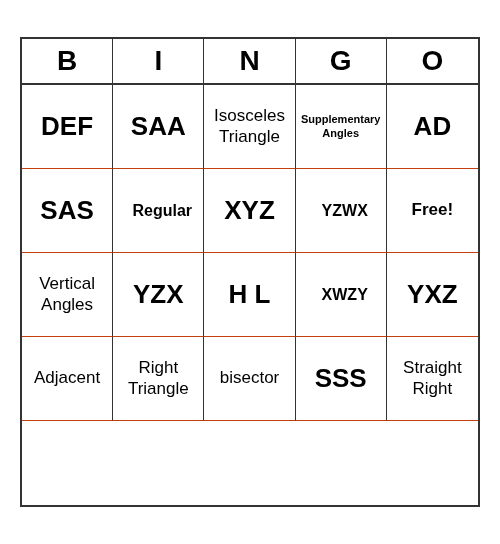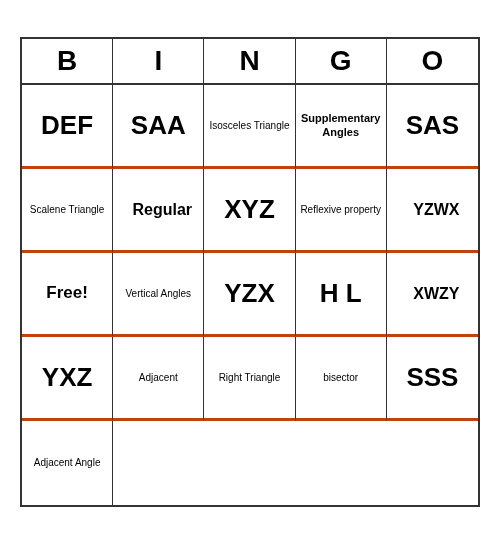--- a/index.html
+++ b/index.html
@@ -31,40 +31,40 @@
     .bingo-header-cell:last-child {
       border-right: none;
     }
     .bingo-grid {
       display: grid;
       grid-template-columns: repeat(5, 1fr);
       grid-template-rows: repeat(5, 84px);
     }
     .bingo-cell {
       border-right: 1px solid #333;
-      border-bottom: 3px solid #c2410c;
+      border-bottom: 1px solid #c2410c;
       display: flex;
       align-items: center;
       justify-content: center;
       text-align: center;
       padding: 4px;
       font-family: Arial, sans-serif;
     }
     .bingo-cell:nth-child(5n) {
       border-right: none;
     }
     .bingo-cell:nth-child(n+21) {
       border-bottom: none;
     }
     .cell-text {
       line-height: 1.2;
     }
     .large { font-size: 26px; font-weight: bold; }
     .medium { font-size: 16px; font-weight: bold; margin-left: 8px; }
-    .small { font-size: 10px; }
+    .small { font-size: 17px; }
     .xsmall { font-size: 11px; font-weight: bold; }
     .free { font-size: 17px; font-weight: bold; }
   </style>
 </head>
 <body>
 
 <div class="bingo-card">
   <div class="bingo-header">
   <div class="bingo-header-cell">B</div>
       <div class="bingo-header-cell">I</div>
@@ -79,33 +79,30 @@
       <div class="bingo-cell">
         <span class="cell-text large">SAA</span>
       </div>
       <div class="bingo-cell">
         <span class="cell-text small">Isosceles Triangle</span>
       </div>
       <div class="bingo-cell">
         <span class="cell-text xsmall">Supplementary Angles</span>
       </div>
       <div class="bingo-cell">
-        <span class="cell-text large">SAS</span>
+        <span class="cell-text large">AD</span>
       </div>
       <div class="bingo-cell">
-        <span class="cell-text small">Scalene Triangle</span>
+        <span class="cell-text large">SAS</span>
       </div>
       <div class="bingo-cell">
         <span class="cell-text medium">Regular</span>
       </div>
       <div class="bingo-cell">
         <span class="cell-text large">XYZ</span>
-      </div>
-      <div class="bingo-cell">
-        <span class="cell-text small">Reflexive property</span>
       </div>
       <div class="bingo-cell">
         <span class="cell-text medium">YZWX</span>
       </div>
       <div class="bingo-cell">
         <span class="cell-text free">Free!</span>
       </div>
       <div class="bingo-cell">
         <span class="cell-text small">Vertical Angles</span>
       </div>
@@ -127,16 +124,16 @@
       <div class="bingo-cell">
         <span class="cell-text small">Right Triangle</span>
       </div>
       <div class="bingo-cell">
         <span class="cell-text small">bisector</span>
       </div>
       <div class="bingo-cell">
         <span class="cell-text large">SSS</span>
       </div>
       <div class="bingo-cell">
-        <span class="cell-text small">Adjacent Angle</span>
+        <span class="cell-text small">Straight Right</span>
       </div>
     </div>
 </div>
 
 </body></html>

